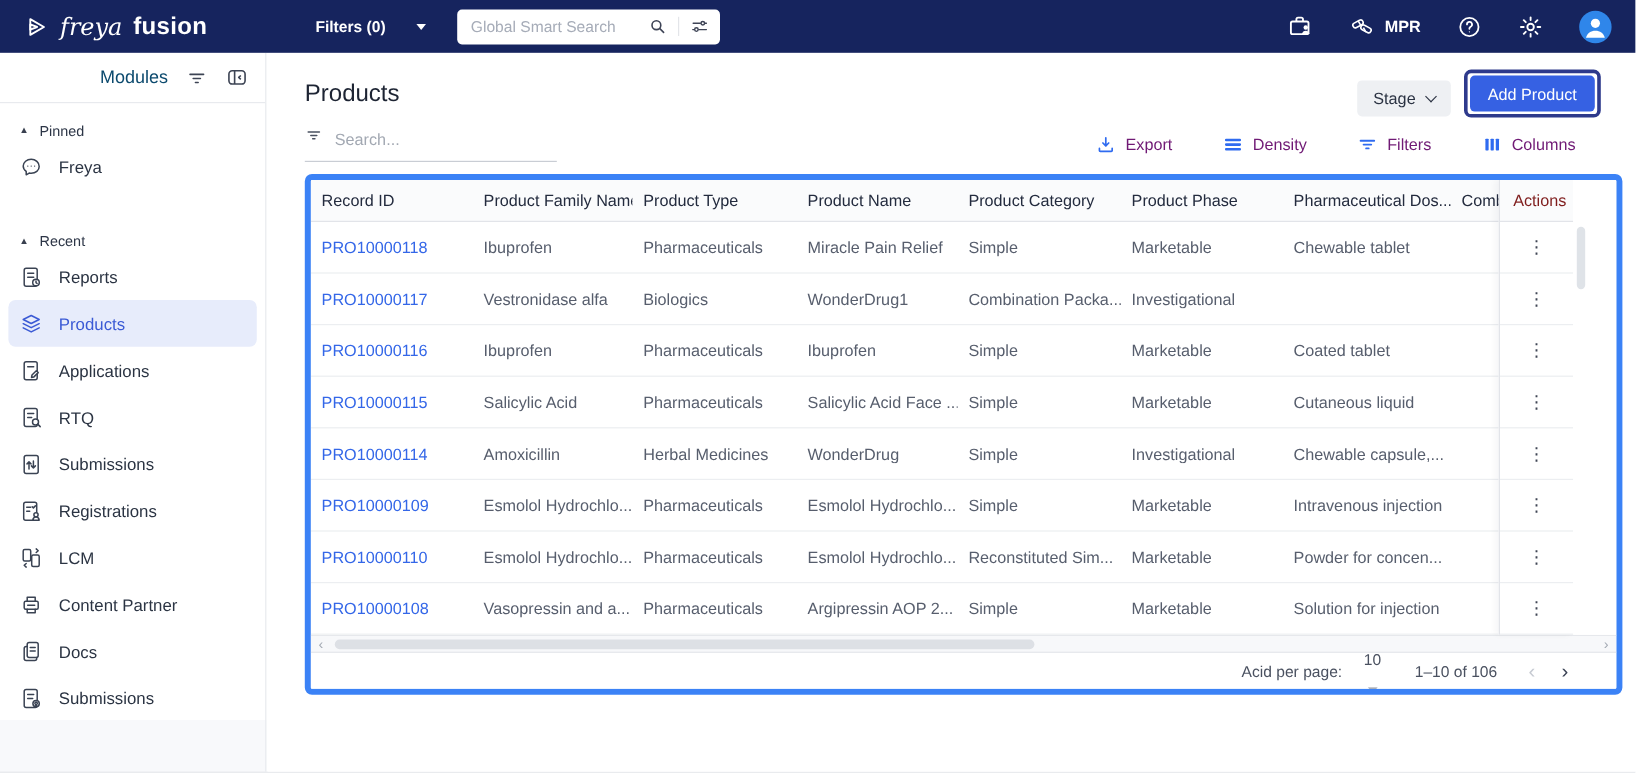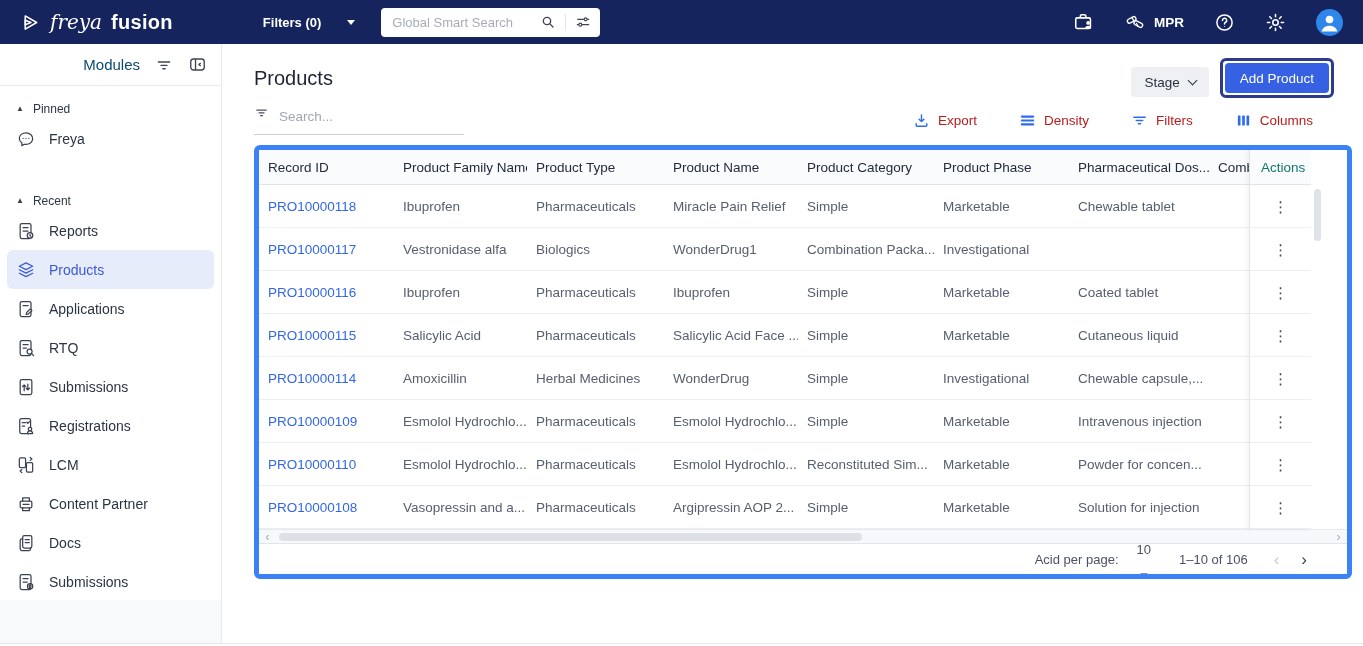--- a/index.html
+++ b/index.html
@@ -50,37 +50,37 @@
   .stage-btn{height:30px;margin-top:8px;padding:0 13px;background:#EEF0F3;border-radius:4px;display:flex;align-items:center;gap:9px;font-size:13.5px;color:#2A3242;cursor:pointer;border:none;font-family:inherit;}
   .chev{width:7px;height:7px;border-right:1.6px solid #2A3242;border-bottom:1.6px solid #2A3242;transform:rotate(45deg);margin-top:-3px;}
   .add-highlight{border:3px solid #2E3A8C;border-radius:6px;padding:2px;background:#fff;}
   .add-btn{height:30px;padding:0 15px;background:#3661E3;border:none;border-radius:4px;color:#fff;font-size:13.5px;font-weight:500;display:flex;align-items:center;cursor:pointer;font-family:inherit;}
 
   .toolbar{display:flex;align-items:center;margin:0 50px 0 31px;height:34px;}
   .table-search{display:flex;gap:10px;width:210px;border-bottom:1px solid #C9CDD4;height:30px;padding-bottom:6px;color:#6B7280;}
   .table-search input{flex:1;border:none;outline:none;font-size:13.5px;color:#333;min-width:0;font-family:inherit;}
   .table-search input::placeholder{color:#A2A8B2;}
   .toolbar-actions{margin-left:auto;display:flex;align-items:center;gap:42px;}
-  .tool-btn{display:flex;align-items:center;gap:8px;font-size:13.5px;color:#b91c1c;cursor:pointer;background:none;border:none;font-family:inherit;}
+  .tool-btn{display:flex;align-items:center;gap:8px;font-size:13.5px;color:#701a75;cursor:pointer;background:none;border:none;font-family:inherit;}
   .tool-btn .ticon{color:#2F6BF0;display:flex;}
 
   
   .table-card{margin:8px 11px 16px 31px;border:5px solid #3b82f6;border-radius:6px;overflow:hidden;background:#fff;}
   .table-flex{display:flex;}
   .table-scroll{flex:1;overflow:hidden;min-width:0;}
   .thead{display:flex;height:35px;background:#FAFBFC;border-bottom:1px solid #E2E4E9;align-items:center;}
   .th{font-size:13.5px;color:#232B3E;padding-left:9px;white-space:nowrap;overflow:hidden;cursor:pointer;}
   .c0{width:135px;flex:none;} .c1{width:133px;flex:none;} .c2{width:137px;flex:none;}
   .c3{width:134px;flex:none;} .c4{width:136px;flex:none;} .c5{width:135px;flex:none;}
   .c6{width:140px;flex:none;} .c7{width:45px;flex:none;}
   .trow{display:flex;height:43px;border-bottom:1px solid #ECEEF1;align-items:center;}
   .td{font-size:13.5px;color:#575E6D;padding-left:9px;white-space:nowrap;overflow:hidden;}
   .record-link{color:#3467E8;text-decoration:none;cursor:pointer;}
   .actions-col{width:62px;flex:none;border-left:1px solid #E2E4E9;box-shadow:-3px 0 5px rgba(20,30,60,.04);background:#fff;}
-  .actions-col .th-cell{height:35px;background:#FAFBFC;border-bottom:1px solid #E2E4E9;display:flex;align-items:center;padding-left:11px;font-size:13.5px;color:#0f766e;}
+  .actions-col .th-cell{height:35px;background:#FAFBFC;border-bottom:1px solid #E2E4E9;display:flex;align-items:center;padding-left:11px;font-size:13.5px;color:#7f1d1d;}
   .kebab-cell{height:43px;border-bottom:1px solid #ECEEF1;display:flex;align-items:center;justify-content:center;}
   .kebab{font-size:15px;color:#3F4554;cursor:pointer;line-height:1;background:none;border:none;}
   .vgutter{width:36px;flex:none;position:relative;background:#fff;}
   .vthumb{position:absolute;left:3px;top:39px;width:7px;height:52px;background:#DFE3E8;border-radius:4px;cursor:pointer;}
 
   .hscroll{display:flex;align-items:center;height:14px;border-top:1px solid #E6E8EC;background:#F7F8FA;padding:0 3px;}
   .hs-ch{font-size:12px;color:#A3A9B3;width:11px;text-align:center;line-height:1;cursor:pointer;}
   .hs-track{flex:1;position:relative;height:8px;}
   .hs-thumb{position:absolute;left:6px;top:0;height:8px;width:55%;background:#DDE0E5;border-radius:4px;cursor:pointer;}
 

